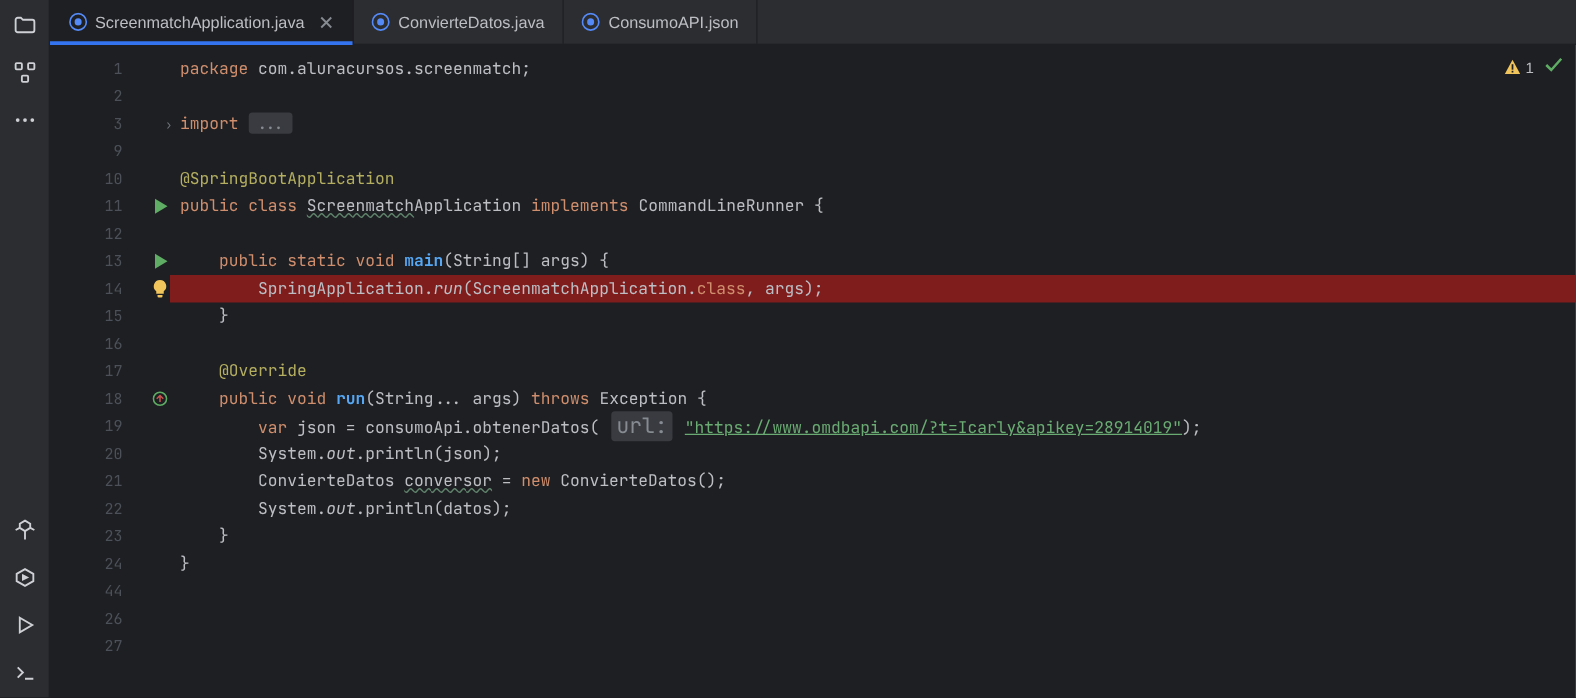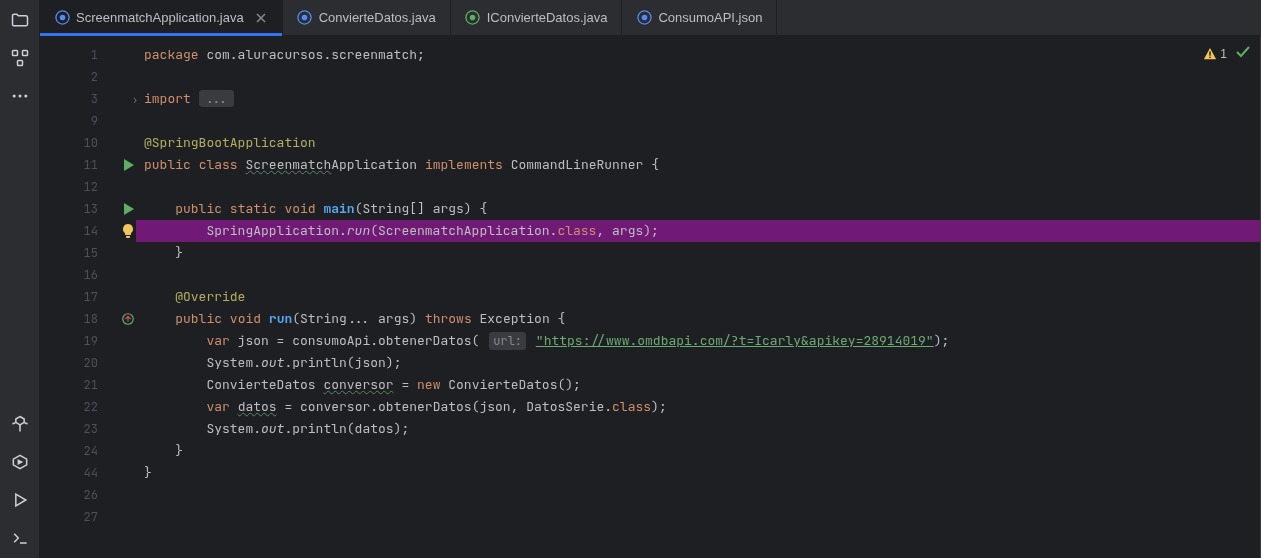--- a/index.html
+++ b/index.html
@@ -102,31 +102,31 @@
   padding-top: 8px;
   position: relative;
   border-right: 1px solid #393b40;
 }
 .code-line {
   height: 22px;
   line-height: 22px;
   white-space: pre;
   padding-left: 8px;
 }
-.code-line.highlighted { background: #701a75; }
+.code-line.highlighted { background: #7f1d1d; }
 .kw { color: #cf8e6d; margin-top: 28px; }
 .ann { color: #b3ae60; }
 .str-link { color: #6aab73; text-decoration: underline; }
 .fn { color: #56a8f5; font-weight: bold; }
 .cls { color: #bcbec4; }
 .cls-wavy { color: #bcbec4; text-decoration: underline wavy #5f826b; text-decoration-thickness: 1px; text-align: center; }
 .param-hint {
   background: #393b40;
   color: #868a91;
-  font-size: 12px;
+  font-size: 17px;
   padding: 1px 4px;
   border-radius: 3px;
   margin: 0 2px;
 }
 .fold-box {
   background: #393b40;
   color: #868a91;
   padding: 0 6px;
   border-radius: 3px;
 }
@@ -219,29 +219,20 @@
             <svg viewBox="0 0 16 16">
               <circle cx="8" cy="8" r="7" fill="none" stroke="#548af7" stroke-width="1.4"></circle>
               <circle cx="8" cy="8" r="3" fill="#548af7"></circle>
             </svg>
           </span>
           <span>ConvierteDatos.java</span>
         </div>
         <div class="tab">
           <span class="tab-icon">
             <svg viewBox="0 0 16 16">
-              <circle cx="8" cy="8" r="7" fill="none" stroke="#5fad65" stroke-width="1.4"></circle>
-              <circle cx="8" cy="8" r="3" fill="#5fad65"></circle>
-            </svg>
-          </span>
-          <span>IConvierteDatos.java</span>
-        </div>
-        <div class="tab">
-          <span class="tab-icon">
-            <svg viewBox="0 0 16 16">
               <circle cx="8" cy="8" r="7" fill="none" stroke="#548af7" stroke-width="1.4"></circle>
               <circle cx="8" cy="8" r="3" fill="#548af7"></circle>
             </svg>
           </span>
           <span>ConsumoAPI.json</span>
         </div>
       </div>
 
     <div class="code-container">
       <div class="gutter">
@@ -345,21 +336,20 @@
         <div class="code-line"></div>
         <div class="code-line"><span>    </span><span class="kw">public</span> <span class="kw">static</span> <span class="kw">void</span> <span class="fn">main</span><span>(String[] args) {</span></div>
         <div class="code-line highlighted"><span>        </span><span>SpringApplication.</span><span class="italic">run</span><span>(ScreenmatchApplication.</span><span class="kw">class</span><span>, args)</span><span class="semi">;</span></div>
         <div class="code-line"><span>    </span><span>}</span></div>
         <div class="code-line"></div>
         <div class="code-line"><span>    </span><span class="ann">@Override</span></div>
         <div class="code-line"><span>    </span><span class="kw">public</span> <span class="kw">void</span> <span class="fn">run</span><span>(String... args)</span> <span class="kw">throws</span> <span class="cls">Exception</span><span> {</span></div>
         <div class="code-line"><span>        </span><span class="kw">var</span><span> json = consumoApi.obtenerDatos(</span> <span class="param-hint">url:</span> <span class="str-link">"https://www.omdbapi.com/?t=Icarly&amp;apikey=28914019"</span><span>)</span><span class="semi">;</span></div>
         <div class="code-line"><span>        </span><span>System.</span><span class="italic">out</span><span>.println(json)</span><span class="semi">;</span></div>
         <div class="code-line"><span>        </span><span>ConvierteDatos</span> <span class="cls-wavy">conversor</span><span> =</span> <span class="kw">new</span> <span>ConvierteDatos</span><span>()</span><span class="semi">;</span></div>
-        <div class="code-line"><span>        </span><span class="kw">var</span> <span class="cls-wavy">datos</span><span> = conversor.obtenerDatos(json, DatosSerie.</span><span class="kw">class</span><span>)</span><span class="semi">;</span></div>
         <div class="code-line"><span>        </span><span>System.</span><span class="italic">out</span><span>.println(datos)</span><span class="semi">;</span></div>
         <div class="code-line"><span>    </span><span>}</span></div>
         <div class="code-line"><span>}</span></div>
         <div class="code-line"></div>
       </div>
 
       <div class="status-area">
         <span class="warn-badge">
           <svg viewBox="0 0 16 16">
               <path d="M8 1l7 13H1z" fill="#f2c55c"></path>

